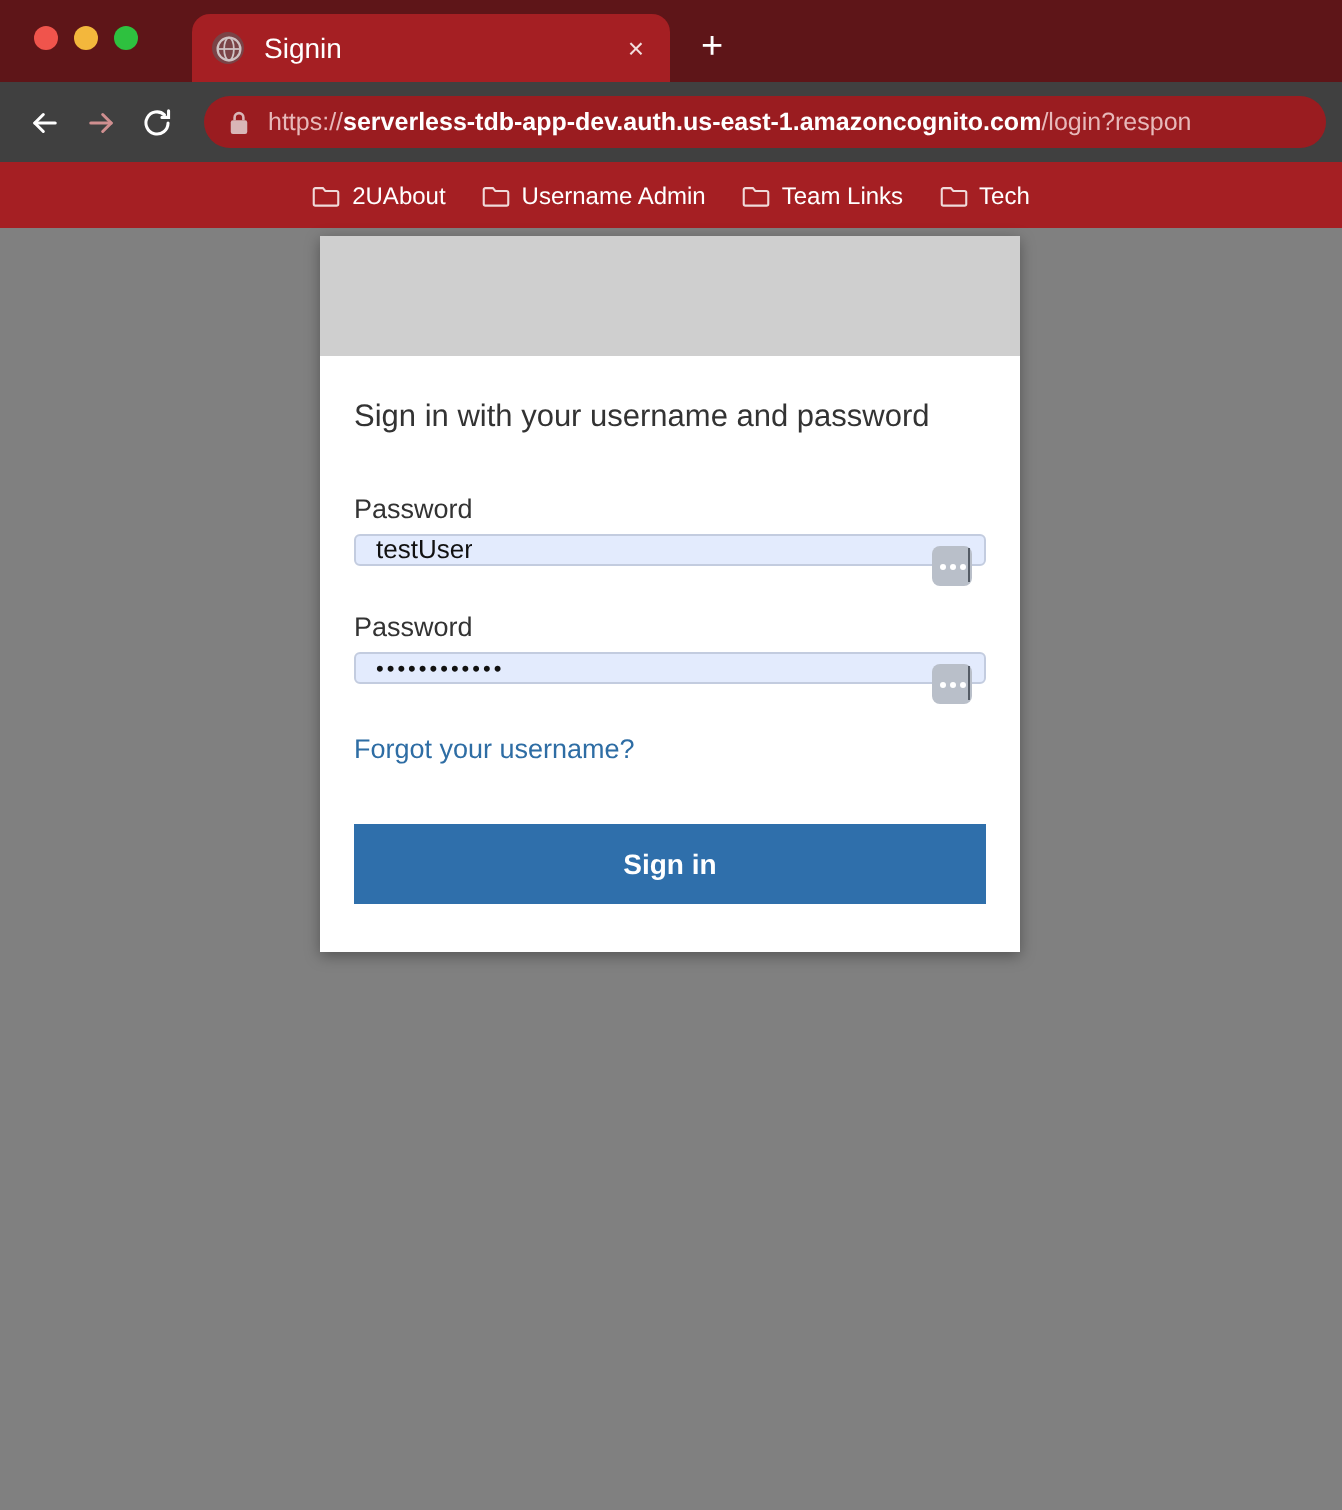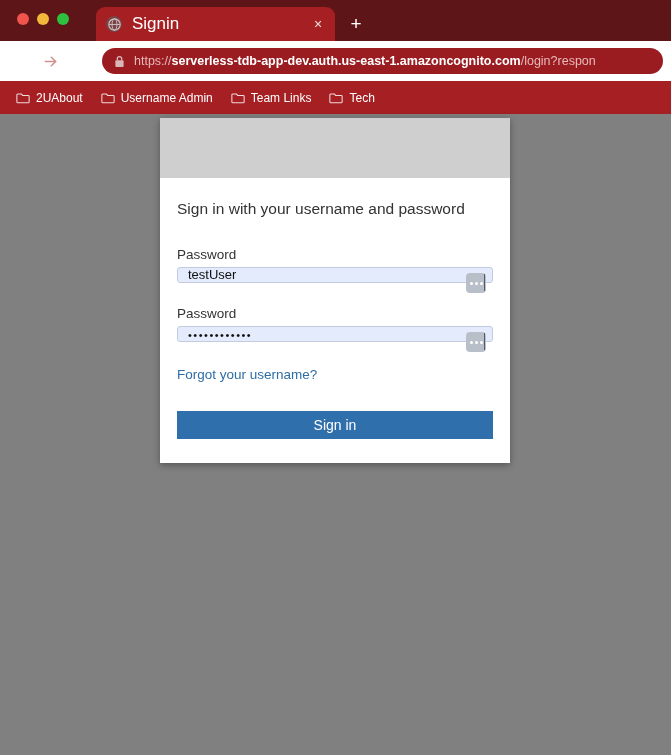--- a/index.html
+++ b/index.html
@@ -36,37 +36,37 @@
   }
   .favicon {
     width: 16px; height: 16px; border-radius: 50%;
     background: #7a4346;
     display: flex; align-items: center; justify-content: center;
     flex: 0 0 auto;
   }
   .favicon svg { display: block; }
   .tab-title {
     flex: 1 1 auto; margin-left: 10px;
-    color: #ffffff; font-size: 17px;
+    color: #ffffff; font-size: 14px;
     white-space: nowrap; overflow: hidden; text-overflow: ellipsis;
   }
   .tab-close {
     width: 18px; height: 18px; flex: 0 0 auto;
     display: flex; align-items: center; justify-content: center;
     color: #f2dede; font-size: 14px; line-height: 1;
   }
   .newtab {
     position: absolute; left: 345px; bottom: 7px;
     width: 22px; height: 22px;
     display: flex; align-items: center; justify-content: center;
     color: #ffffff; font-size: 19px; line-height: 1; font-weight: 300;
   }
 
   .toolbar {
-    height: 40px; background: #ffffff;
+    height: 40px; background: #404040;
     display: flex; align-items: center; padding: 0 8px;
   }
   .navbtn {
     width: 28px; height: 28px; flex: 0 0 auto;
     display: flex; align-items: center; justify-content: center;
     color: #ffffff;
   }
   .navbtn.disabled { color: #d08f90; }
   .navbtn svg { display: block; }
 
@@ -78,21 +78,21 @@
   }
   .lock { flex: 0 0 auto; margin-right: 9px; display: flex; }
   .url {
     font-size: 12.5px; white-space: nowrap;
     color: #e7b9ba; overflow: hidden;
   }
   .url b { color: #ffffff; font-weight: 700; }
 
   .bookmarks {
     height: 33px; background: #a51f23;
-    display: flex; align-items: center; padding: 0 10px; gap: 6px;
+    display: flex; align-items: center; padding: 0 10px; gap: 6px; justify-content: center;
   }
   .bm {
     display: flex; align-items: center; gap: 6px;
     padding: 3px 6px; border-radius: 4px;
   }
   .bm-icon { flex: 0 0 auto; display: flex; }
   .bm-label { color: #ffffff; font-size: 12px; white-space: nowrap; }
 
   
   .viewport {
@@ -149,24 +149,24 @@
     position: absolute; right: 8px; top: 7px;
     width: 1.5px; height: 17px; background: #555c66;
   }
 
   .forgot {
     display: inline-block; margin-top: 2px;
     font-size: 13.5px; color: #2e6da4; text-decoration: none;
   }
 
   .signin-btn {
-    display: block; width: 100%; height: 28px;
+    display: block; width: 100%; height: 40px;
     margin-top: 28px;
     background: #2f6fab; border: none;
-    color: #ffffff; font-size: 14px; font-weight: 400;
+    color: #ffffff; font-size: 14px; font-weight: 700;
     font-family: "Liberation Sans", sans-serif;
     cursor: pointer;
   }
 </style>
 </head>
 <body>
 
 <div class="browser">
 
   <div class="tabstrip">

